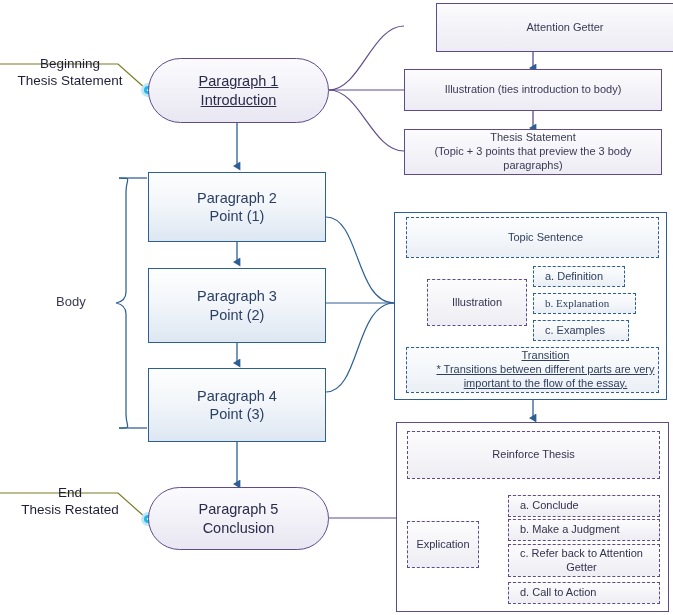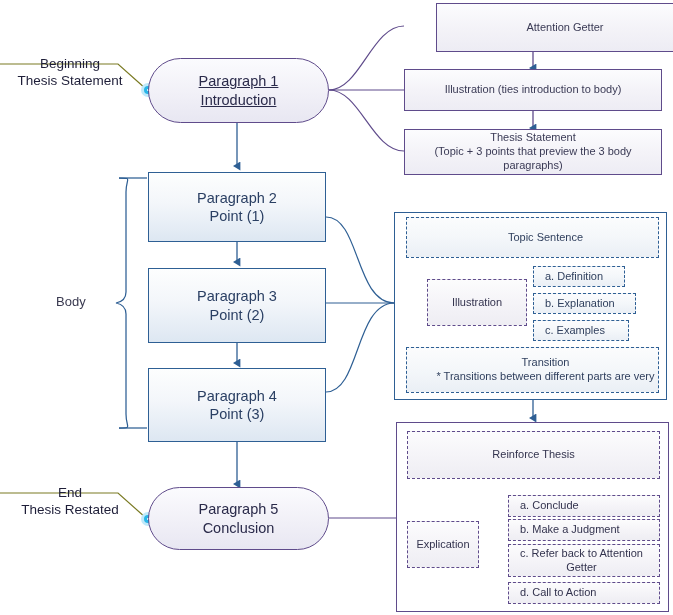--- a/index.html
+++ b/index.html
@@ -211,31 +211,32 @@
 
   <div class="node dash-purple" style="left:427px;top:279px;width:100px;height:47px;">
     <div>
       <span>Illustration</span>
     </div>
   </div>
 
   <div class="node dash-blue left-align" style="left:533px;top:266px;width:92px;height:21px;">
     <span>a. Definition</span>
   </div>
-  <div class="node dash-blue left-align" style="left:533px;top:293px;width:103px;height:21px;">
+  <div class="node dash-blue left-align" style="left:533px;top:293px;width:103px;height:21px;font-family:Liberation Serif, serif;">
     <span>b. Explanation</span>
   </div>
   <div class="node dash-blue left-align" style="left:533px;top:320px;width:96px;height:21px;">
     <span>c. Examples</span>
   </div>
 
-  <div class="node dash-blue two-line" style="left:406px;top:347px;width:253px;height:46px;">
+  <div class="node dash-blue two-line" style="left:406px;top:347px;width:253px;height:46px;text-decoration:underline;">
     <div>
       <span>Transition</span>
       <span>* Transitions between different parts are very</span>
+      <span>important to the flow of the essay.</span>
     </div>
   </div>
 
   <div class="group-purple" style="left:396px;top:422px;width:273px;height:190px;"></div>
 
   <div class="node dash-purple" style="left:407px;top:431px;width:253px;height:48px;">
     <div>
       <span>Reinforce Thesis</span>
     </div>
   </div>

